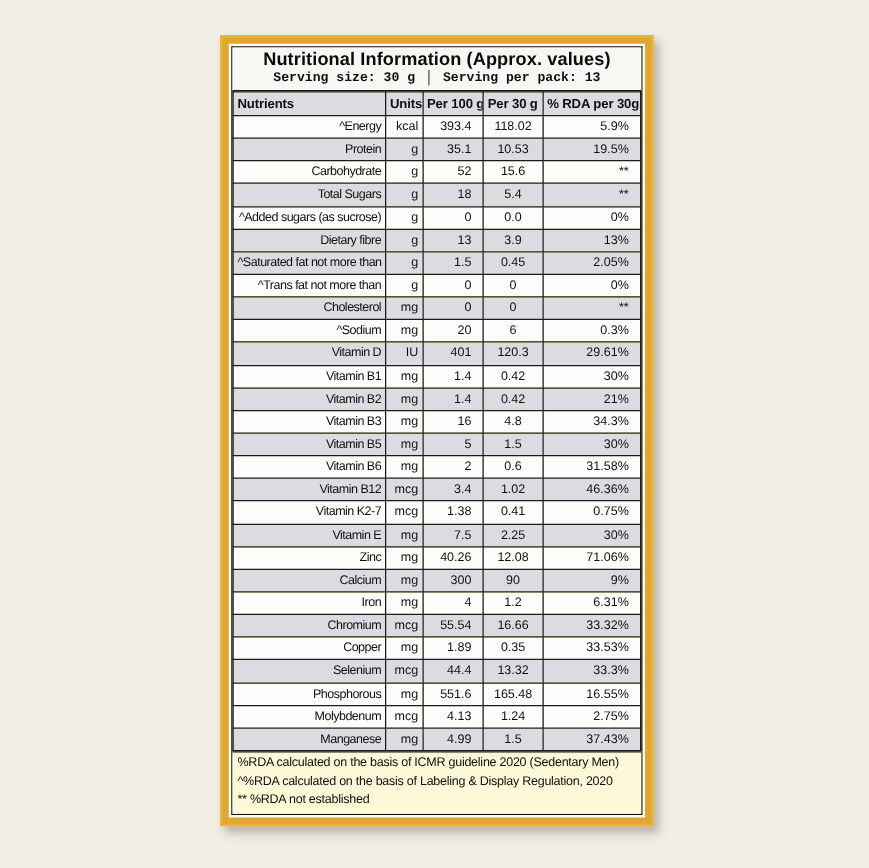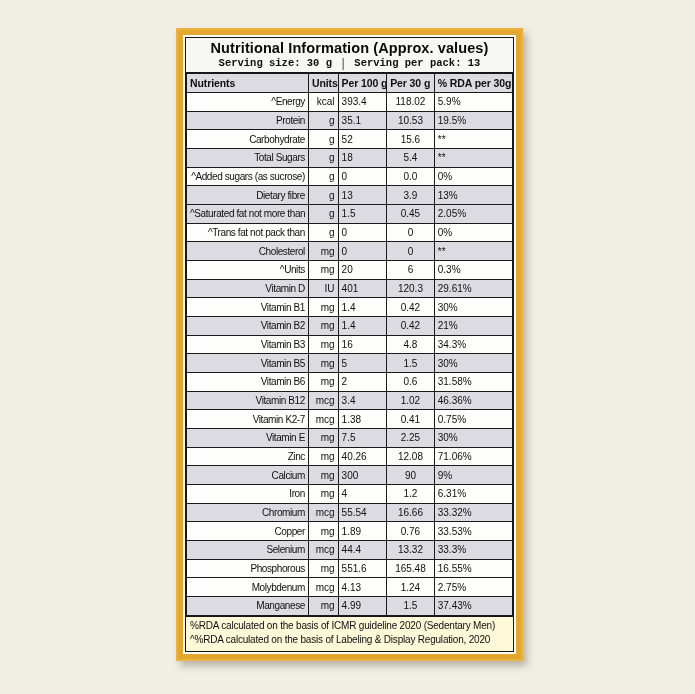--- a/index.html
+++ b/index.html
@@ -47,23 +47,23 @@
     border:1px solid #1a1a1a; overflow:hidden; white-space:nowrap;
     font-size:10px; padding:0 3px; vertical-align:middle;
   }
   thead th {
     background:var(--row_alt,#dcdbe1); font-weight:bold; font-size:10.5px;
     height:18px; text-align:left; letter-spacing:-.1px;
   }
   thead th.c0 { text-align:left; padding-left:3px;margin-top:34px; }
   td.c0 { text-align:right; padding-left:3px; letter-spacing:-.4px; }
   td.c1 { text-align:right; padding-left:4px; }
-  td.c2 { text-align:left; padding-right:9px;margin-top:20px; }
+  td.c2 { text-align:right; padding-right:9px;margin-top:20px; }
   td.c3 { text-align:center; }
-  td.c4 { text-align:left; padding-right:9px;margin-top:35px; }
+  td.c4 { text-align:right; padding-right:9px;margin-top:35px; }
   tbody tr td { background:#fdfdfc; }
   tbody tr.alt td { background:var(--row_alt,#dcdbe1); }
   .notes {
     border-top:1.5px solid #161616;
     background:var(--notes_bg,#fcf8d8);
     flex:none; padding:2px 4px 3px;
     font-size:10px; line-height:14.6px; letter-spacing:-.2px;
     text-align:left; white-space:nowrap;
   }
 </style>
@@ -143,35 +143,35 @@
             <td class="c4">13%</td>
           </tr>
           <tr class="alt">
             <td class="c0">^Saturated fat not more than</td>
             <td class="c1">g</td>
             <td class="c2">1.5</td>
             <td class="c3">0.45</td>
             <td class="c4">2.05%</td>
           </tr>
           <tr>
-            <td class="c0">^Trans fat not pack than</td>
+            <td class="c0">^Trans fat not more than</td>
             <td class="c1">g</td>
             <td class="c2">0</td>
             <td class="c3">0</td>
             <td class="c4">0%</td>
           </tr>
           <tr class="alt">
             <td class="c0">Cholesterol</td>
             <td class="c1">mg</td>
             <td class="c2">0</td>
             <td class="c3">0</td>
             <td class="c4">**</td>
           </tr>
           <tr>
-            <td class="c0">^Units</td>
+            <td class="c0">^Sodium</td>
             <td class="c1">mg</td>
             <td class="c2">20</td>
             <td class="c3">6</td>
             <td class="c4">0.3%</td>
           </tr>
           <tr class="alt">
             <td class="c0">Vitamin D</td>
             <td class="c1">IU</td>
             <td class="c2">401</td>
             <td class="c3">120.3</td>
@@ -258,21 +258,21 @@
             <td class="c0">Chromium</td>
             <td class="c1">mcg</td>
             <td class="c2">55.54</td>
             <td class="c3">16.66</td>
             <td class="c4">33.32%</td>
           </tr>
           <tr>
             <td class="c0">Copper</td>
             <td class="c1">mg</td>
             <td class="c2">1.89</td>
-            <td class="c3">0.76</td>
+            <td class="c3">0.35</td>
             <td class="c4">33.53%</td>
           </tr>
           <tr class="alt">
             <td class="c0">Selenium</td>
             <td class="c1">mcg</td>
             <td class="c2">44.4</td>
             <td class="c3">13.32</td>
             <td class="c4">33.3%</td>
           </tr>
           <tr>
@@ -295,16 +295,17 @@
             <td class="c2">4.99</td>
             <td class="c3">1.5</td>
             <td class="c4">37.43%</td>
           </tr>
         </tbody>
     </table>
 
     <div class="notes">
       <div>%RDA calculated on the basis of ICMR guideline 2020 (Sedentary Men)</div>
       <div>^%RDA calculated on the basis of Labeling &amp; Display Regulation, 2020</div>
+      <div>** %RDA not established</div>
     </div>
 
   </div>
 </div>
 
 </body></html>

